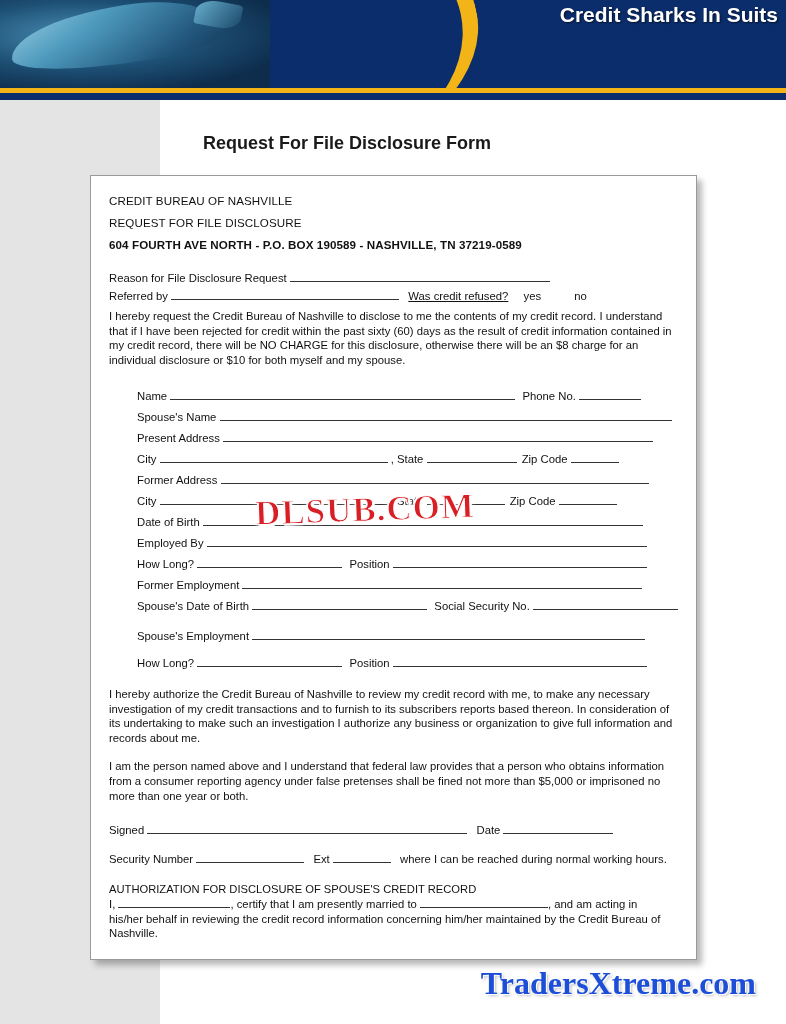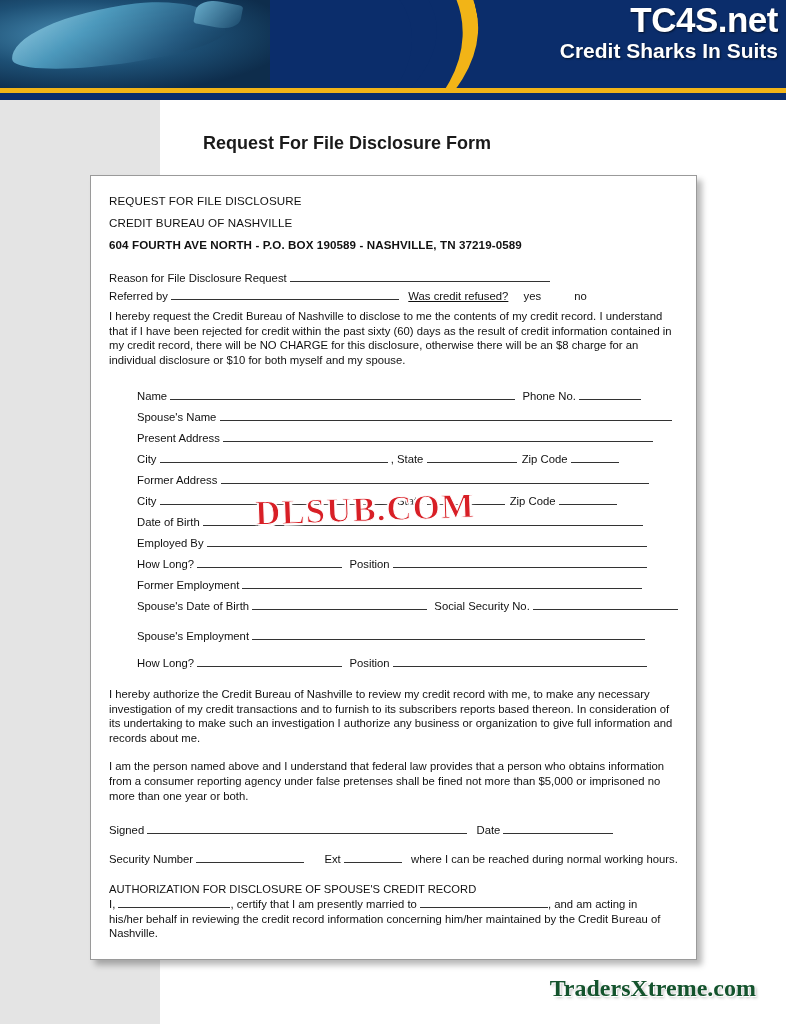--- a/index.html
+++ b/index.html
@@ -174,53 +174,52 @@
       0 0 6px rgba(255,255,255,.9);
     transform: rotate(-2deg);
     white-space: nowrap;
   }
 
   
   .footer-brand {
     position: absolute;
     right: 30px; bottom: 22px;
     font-family: "Liberation Serif", serif;
-    font-size: 24px;
-    font-weight: bold;
-    color: #14532d;
+    font-size: 32px;
+    font-weight: bold;
+    color: #1d4ed8;
     text-shadow: 1px 1px 0 #ffffff, 2px 2px 3px rgba(0,0,0,.25);
     white-space: nowrap;
   }
 </style>
 </head>
 <body>
 
 <div class="banner">
   <div class="banner-photo">
     <div class="shark"></div>
   </div>
   <div class="banner-swoosh"></div>
   <div class="banner-swoosh2"></div>
   <div class="brand">
-    <div class="brand-title">TC4S.net</div>
     <div class="brand-sub">Credit Sharks In Suits</div>
   </div>
 </div>
 <div class="banner-rule"></div>
 <div class="banner-rule2"></div>
 
 <div class="page-bg"></div>
 <div class="gray-strip"></div>
 
 <div class="doc-title">Request For File Disclosure Form</div>
 
 <div class="sheet">
 
+  <div class="hdr-line">CREDIT BUREAU OF NASHVILLE</div>
   <div class="hdr-line">REQUEST FOR FILE DISCLOSURE</div>
-  <div class="hdr-line">CREDIT BUREAU OF NASHVILLE</div>
   <div class="hdr-line bold">604 FOURTH AVE NORTH - P.O. BOX 190589 - NASHVILLE, TN 37219-0589</div>
 
   <div class="row" style="margin-top:20px;">
     <span>Reason for File Disclosure Request</span>
     <span class="fill" style="width:260px;"></span>
   </div>
 
   <div class="row">
     <span>Referred by</span>
     <span class="fill" style="width:228px;"></span>
@@ -321,21 +320,21 @@
   <div class="sign-row">
     <span>Signed</span>
     <span class="fill" style="width:320px;"></span>
     <span style="margin-left:6px;">Date</span>
     <span class="fill" style="width:110px;"></span>
   </div>
 
   <div class="tel-row">
     <span>Security Number</span>
     <span class="fill" style="width:108px;"></span>
-    <span style="margin-left:17px;">Ext</span>
+    <span style="margin-left:6px;">Ext</span>
     <span class="fill" style="width:58px;"></span>
     <span style="margin-left:6px;">where I can be reached during normal working hours.</span>
   </div>
 
   <div class="auth-title">AUTHORIZATION FOR DISCLOSURE OF SPOUSE'S CREDIT RECORD</div>
   <div class="auth-body">
     <span>I, </span><span class="fill" style="width:112px;"></span><span>, certify that I am presently married to </span><span class="fill" style="width:128px;"></span><span>, and am acting in his/her behalf in reviewing the credit record information concerning him/her maintained by the Credit Bureau of Nashville.</span>
   </div>
 
 </div>

